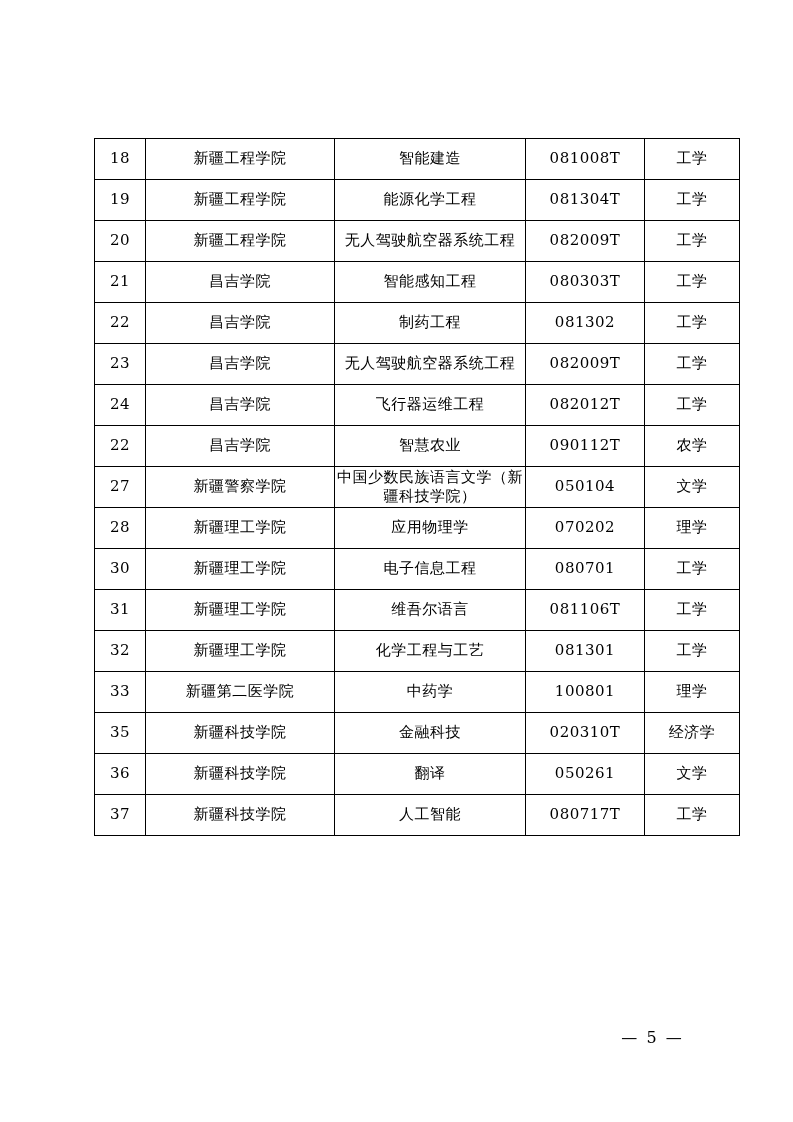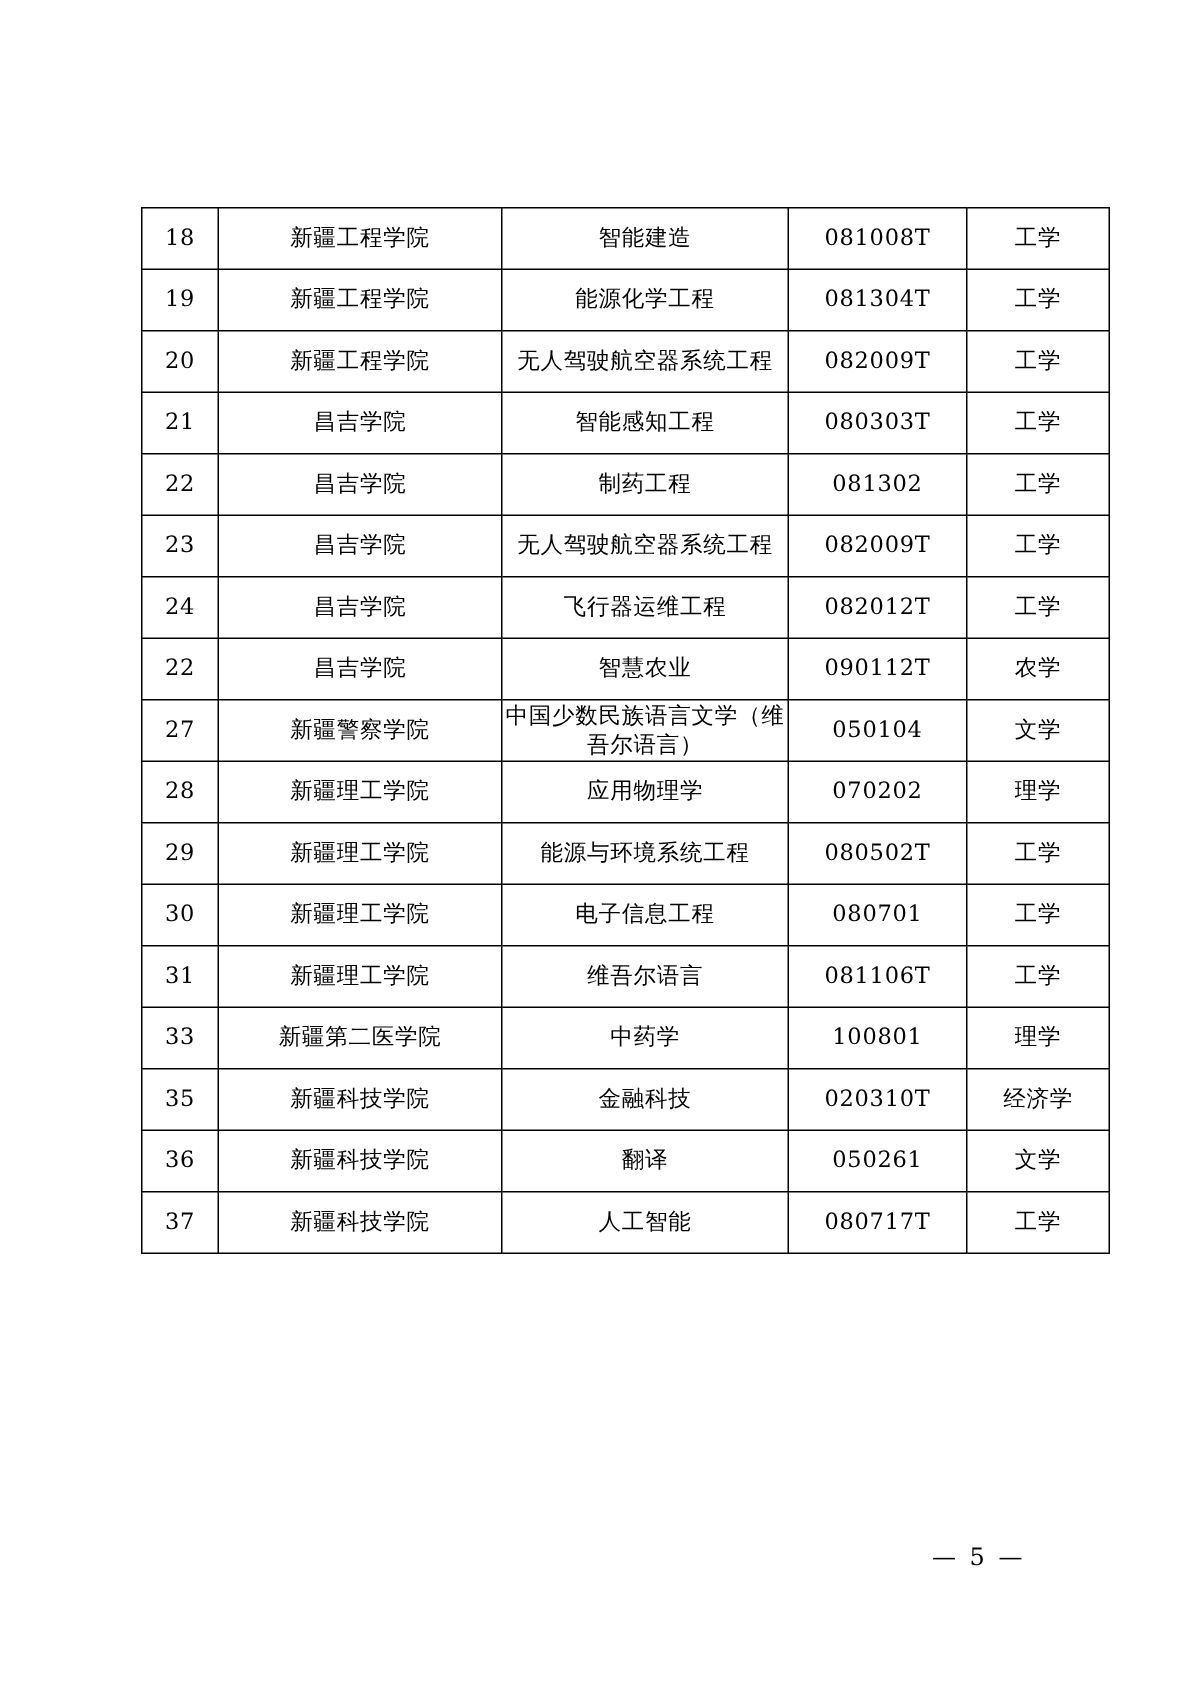--- a/index.html
+++ b/index.html
@@ -149,50 +149,50 @@
           <tr>
             <td class="col-no">22</td>
             <td class="col-school">昌吉学院</td>
             <td class="col-major">智慧农业</td>
             <td class="col-code">090112T</td>
             <td class="col-cat">农学</td>
           </tr>
           <tr>
             <td class="col-no two-line">27</td>
             <td class="col-school two-line">新疆警察学院</td>
-            <td class="col-major two-line">中国少数民族语言文学（维吾尔语言）</td>
+            <td class="col-major two-line">中国少数民族语言文学（新疆科技学院）</td>
             <td class="col-code two-line">050104</td>
             <td class="col-cat two-line">文学</td>
           </tr>
           <tr>
             <td class="col-no">28</td>
             <td class="col-school">新疆理工学院</td>
             <td class="col-major">应用物理学</td>
             <td class="col-code">070202</td>
             <td class="col-cat">理学</td>
           </tr>
           <tr>
-            <td class="col-no">29</td>
-            <td class="col-school">新疆理工学院</td>
-            <td class="col-major">能源与环境系统工程</td>
-            <td class="col-code">080502T</td>
-            <td class="col-cat">工学</td>
-          </tr>
-          <tr>
             <td class="col-no">30</td>
             <td class="col-school">新疆理工学院</td>
             <td class="col-major">电子信息工程</td>
             <td class="col-code">080701</td>
             <td class="col-cat">工学</td>
           </tr>
           <tr>
             <td class="col-no">31</td>
             <td class="col-school">新疆理工学院</td>
             <td class="col-major">维吾尔语言</td>
             <td class="col-code">081106T</td>
+            <td class="col-cat">工学</td>
+          </tr>
+          <tr>
+            <td class="col-no">32</td>
+            <td class="col-school">新疆理工学院</td>
+            <td class="col-major">化学工程与工艺</td>
+            <td class="col-code">081301</td>
             <td class="col-cat">工学</td>
           </tr>
           <tr>
             <td class="col-no">33</td>
             <td class="col-school">新疆第二医学院</td>
             <td class="col-major">中药学</td>
             <td class="col-code">100801</td>
             <td class="col-cat">理学</td>
           </tr>
           <tr>

